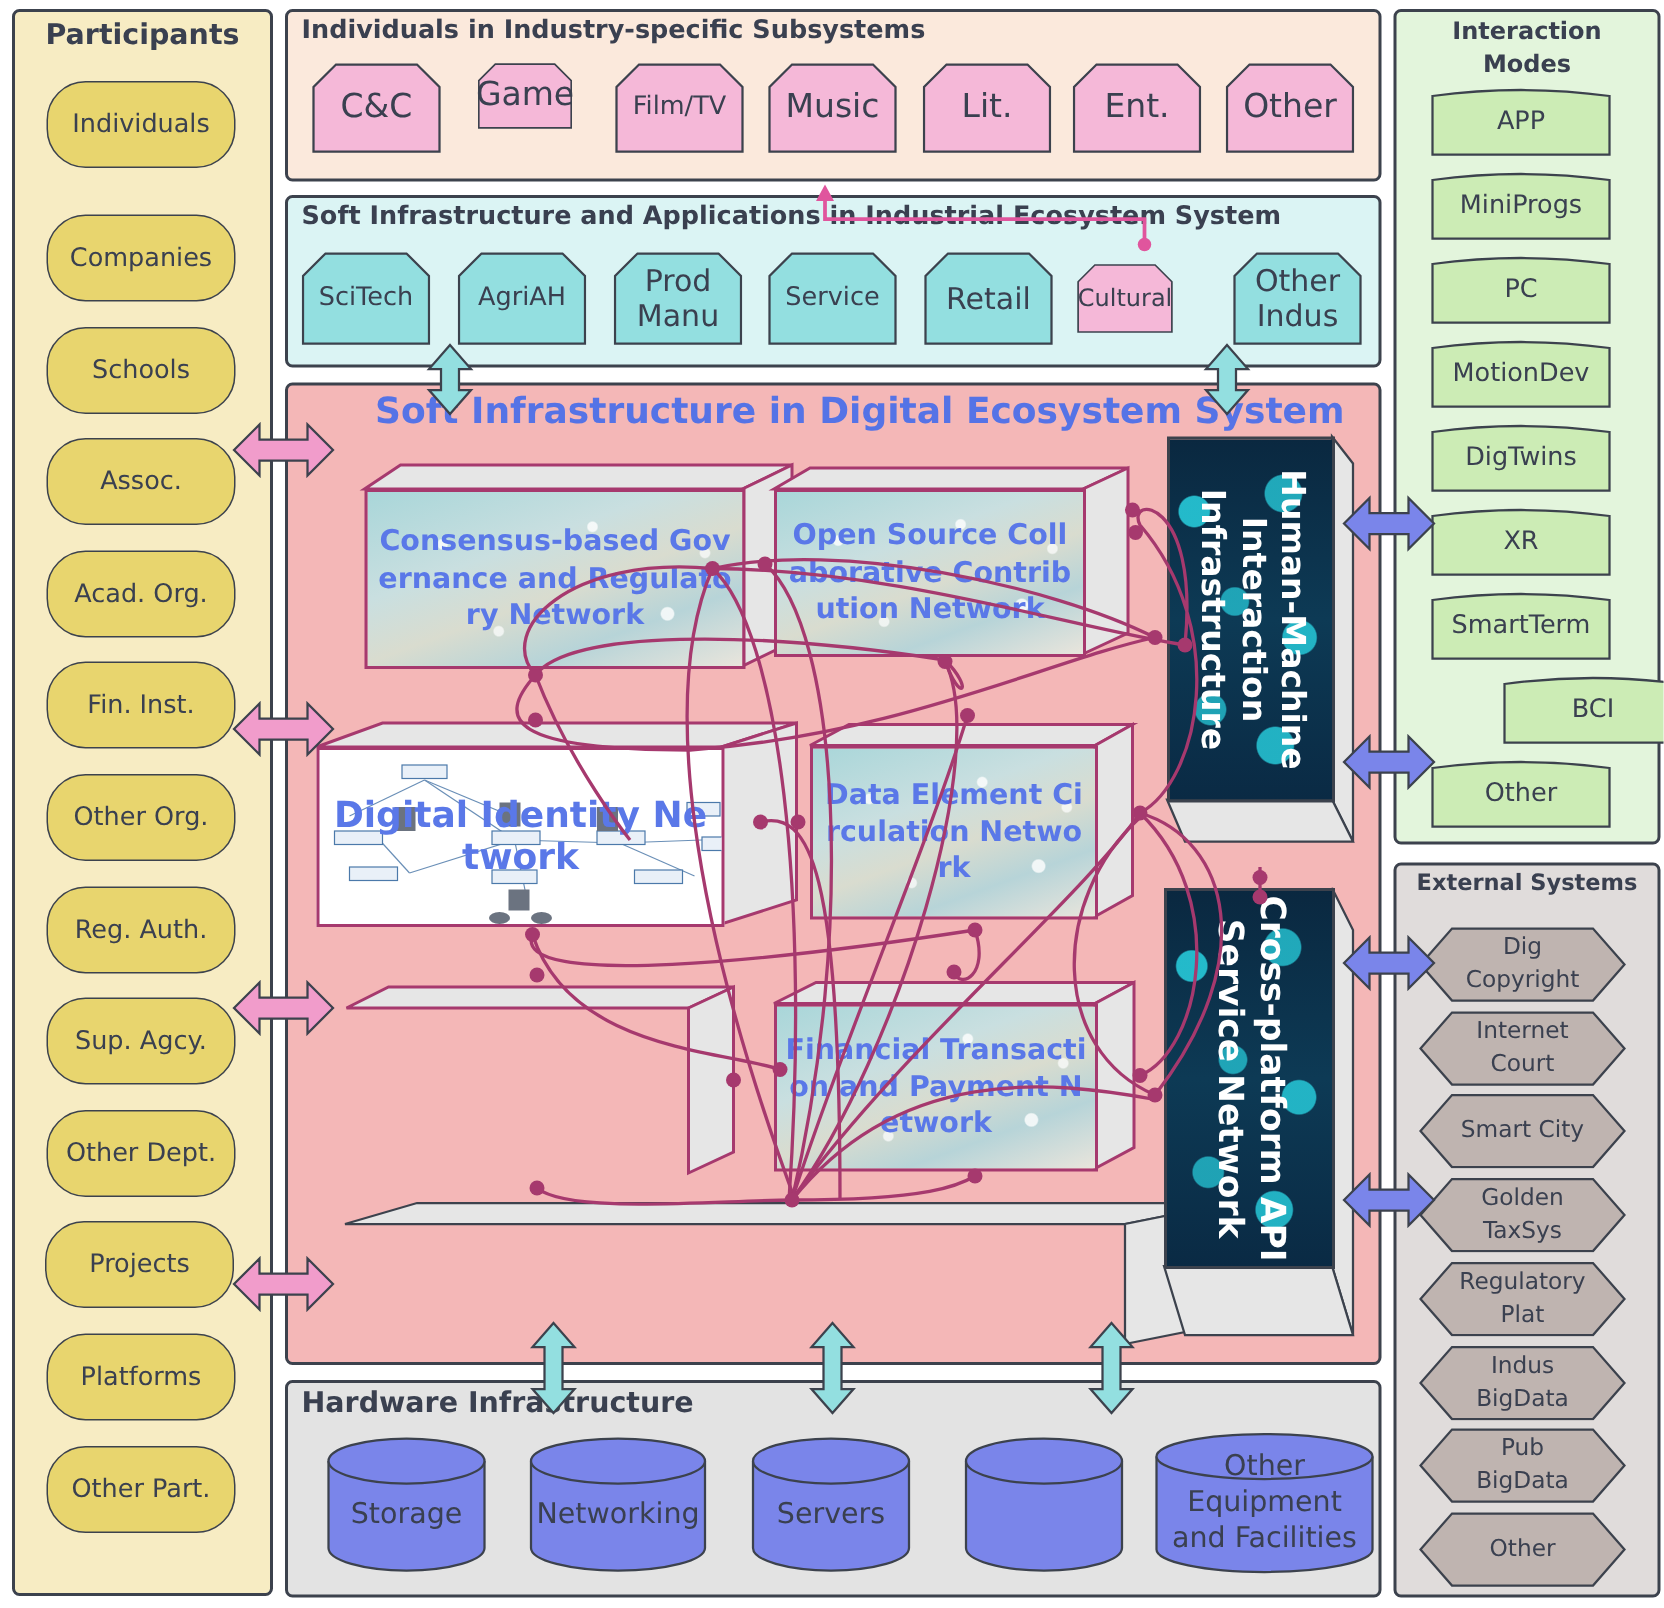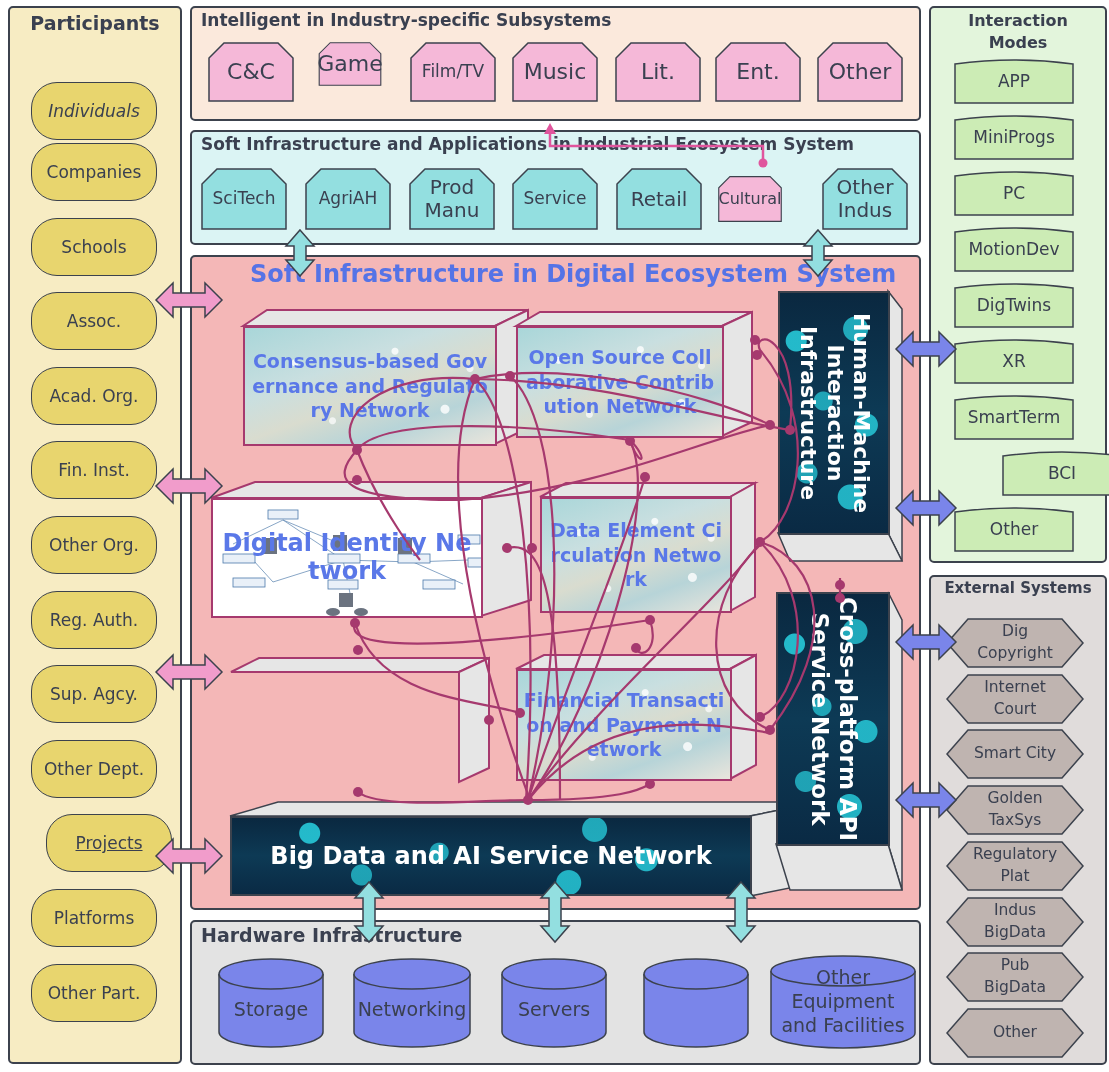--- a/index.html
+++ b/index.html
@@ -82,21 +82,21 @@
 </style>
 </head>
 <body>
 
 <div id="participants" class="panel">
   <div class="panel-title">Participants</div>
 </div>
 <div id="participant-items"></div>
 
 <div id="apps" class="panel">
-  <div class="panel-title">Intelligent in Industry-specific Subsystems</div>
+  <div class="panel-title">Individuals in Industry-specific Subsystems</div>
 </div>
 
 <div id="industrial" class="panel">
   <div class="panel-title">Soft Infrastructure and Applications in Industrial Ecosystem System</div>
 </div>
 
 <div id="digital" class="panel">
   <div class="panel-title">Soft Infrastructure in Digital Ecosystem System</div>
 </div>
 
@@ -199,23 +199,20 @@
   <div class="face" style="left:0;top:14px;width:216px;height:112px;">
       <div class="label">Financial Transaction and Payment Network</div>
     </div>
 </div>
 
 <div class="box3d" style="left:230px;top:802px;width:590px;height:96px;">
   <svg class="frame" width="590" height="96">
       <polygon points="0,14 48,0 590,0 520,14" fill="#e6e6e6" stroke="#3c424d" stroke-width="1.5"></polygon>
       <polygon points="520,14 590,0 590,80 520,94" fill="#e6e6e6" stroke="#3c424d" stroke-width="1.5"></polygon>
     </svg>
-  <div class="dark-face" style="left:0;top:14px;width:522px;height:80px;">
-    <div class="dark-label" style="left:0;right:0;top:24px;font-size:24px;">Big Data and AI Service Network</div>
-  </div>
 </div>
 
 <div class="box3d" style="left:778px;top:291px;width:124px;height:272px;">
   <svg class="frame" width="124" height="272">
       <polygon points="110,0 124,18 124,270 110,242" fill="#e6e6e6" stroke="#3c424d" stroke-width="1.5"></polygon>
       <polygon points="0,242 110,242 124,270 12,270" fill="#e6e6e6" stroke="#3c424d" stroke-width="1.5"></polygon>
     </svg>
   <div class="dark-face" style="left:0;top:0;width:112px;height:244px;">
     <div class="dark-label" style="left:50%;top:50%;transform:translate(-50%,-50%) rotate(90deg);width:240px;white-space:normal;font-size:22px;"><span>Human-Machine Interaction Infrastructure</span></div>
   </div>
@@ -225,31 +222,31 @@
   <svg class="frame" width="130" height="306">
       <polygon points="112,0 126,28 126,298 112,252" fill="#e6e6e6" stroke="#3c424d" stroke-width="1.5"></polygon>
       <polygon points="0,252 112,252 126,298 14,298" fill="#e6e6e6" stroke="#3c424d" stroke-width="1.5"></polygon>
     </svg>
   <div class="dark-face" style="left:0;top:0;width:114px;height:254px;">
     <div class="dark-label" style="left:50%;top:50%;transform:translate(-50%,-50%) rotate(90deg);width:250px;white-space:normal;font-size:23px;"><span>Cross-platform API Service Network</span></div>
   </div>
 </div>
 
 <div id="gen">
-    <div class="pill" style="left: 31px; top: 82px; font-style: italic;">Individuals</div>
+    <div class="pill" style="left: 31px; top: 54px;">Individuals</div>
     <div class="pill" style="left: 31px; top: 143px;">Companies</div>
     <div class="pill" style="left: 31px; top: 218px;">Schools</div>
     <div class="pill" style="left: 31px; top: 292px;">Assoc.</div>
     <div class="pill" style="left: 31px; top: 367px;">Acad. Org.</div>
     <div class="pill" style="left: 31px; top: 441px;">Fin. Inst.</div>
     <div class="pill" style="left: 31px; top: 516px;">Other Org.</div>
     <div class="pill" style="left: 31px; top: 591px;">Reg. Auth.</div>
     <div class="pill" style="left: 31px; top: 665px;">Sup. Agcy.</div>
     <div class="pill" style="left: 31px; top: 740px;">Other Dept.</div>
-    <div class="pill" style="left: 46px; top: 814px; text-decoration: underline;">Projects</div>
+    <div class="pill" style="left: 30px; top: 814px;">Projects</div>
     <div class="pill" style="left: 31px; top: 889px;">Platforms</div>
     <div class="pill" style="left: 31px; top: 964px;">Other Part.</div>
     <div class="oct" style="left: 208px; top: 42px; width: 86px; height: 60px; font-size: 22px;">
       <svg viewBox="0 0 86 60">
         <polygon points="16,1 70,1 85,16 85,59 1,59 1,16" fill="#f5b8d8" stroke="#3c424d" stroke-width="1.5"></polygon>
       </svg>
       <span>C&amp;C</span>
     </div>
     <div class="oct" style="left: 307px; top: 42px; width: 86px; height: 44px; font-size: 22px;">
       <svg viewBox="0 0 86 60">

